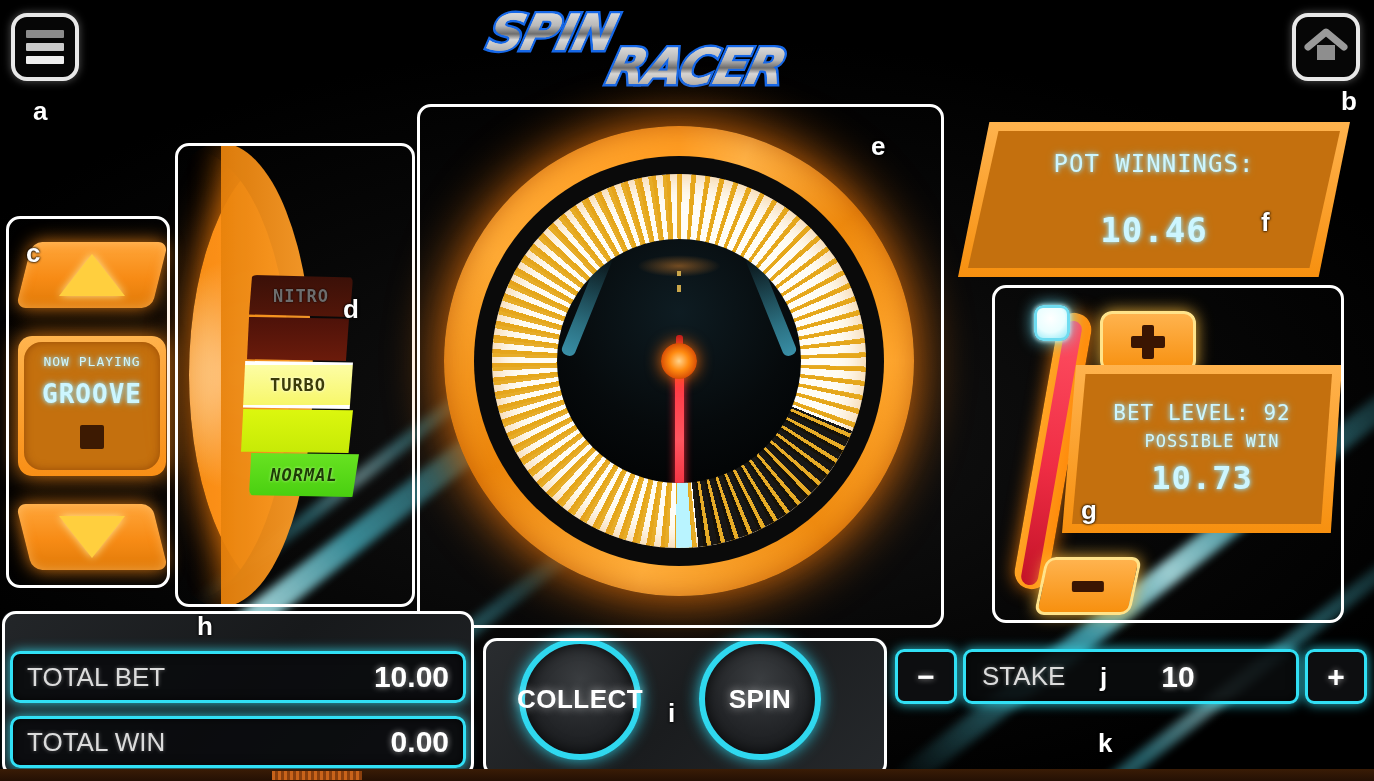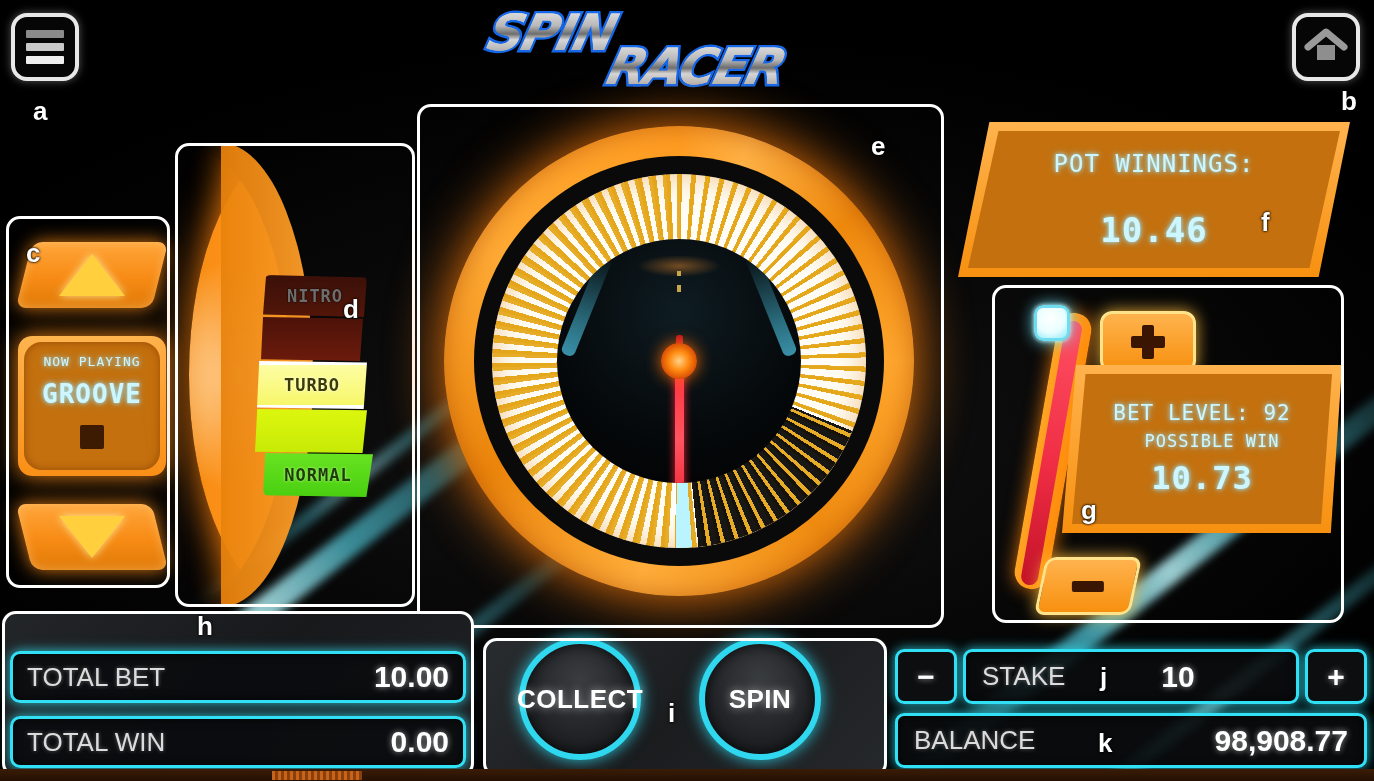--- a/index.html
+++ b/index.html
@@ -140,21 +140,21 @@
     box-shadow: 0 0 40px rgba(255,130,10,.85);
   }
   .gear-arc2 {
     position:absolute; left: 46px; top: 0px; width: 200px; height: 464px;
     background: linear-gradient(90deg,#e8820c 0%, #ff9f2b 45%, #c96709 100%);
     clip-path: ellipse(46% 50% at 0% 50%);
     opacity: .95;
     box-shadow: 0 0 30px rgba(255,130,10,.6);
   }
   .gear-stack {
-    position:absolute; left: 80px; top: 132px; width: 120px; height: 230px; text-align: right;
+    position:absolute; left: 66px; top: 132px; width: 120px; height: 230px; text-align: right;
   }
   .gear-cell {
     position:absolute; left: 0; width: 112px; height: 46px;
     display:flex; align-items:center; justify-content:center;
     font-family: "DejaVu Sans Mono", monospace;
     font-weight: 700; font-size: 17px; letter-spacing: 1px;
   }
   .gear-cell.nitro {
     top: 0; left: 8px; width: 104px; height: 42px;
     background: linear-gradient(180deg,#3a1008 0%, #531609 100%);
@@ -185,20 +185,21 @@
     box-shadow: 0 0 14px rgba(200,240,20,.7);
   }
   .gear-cell.normal {
     top: 178px; left: 8px; width: 110px; height: 44px;
     background: linear-gradient(180deg,#68e321 0%, #49cf10 100%);
     color: #1d3c06;
     border-radius: 0 0 8px 8px;
     text-shadow: 0 0 3px rgba(200,255,160,.9);
     clip-path: polygon(2% 0, 100% 3%, 94% 100%, 0 96%);
     box-shadow: 0 0 16px rgba(90,230,30,.8);
+    font-style: italic;
   }
 
   
   #wheel-wrap { position:absolute; left: 417px; top: 104px; width: 527px; height: 524px; }
   .wheel-outer {
     position:absolute; left: 27px; top: 22px; width: 470px; height: 470px;
     border-radius: 50%;
     background: conic-gradient(from 0deg,
        #ff9d22 0deg, #ffb245 18deg, #ef8a0d 50deg, #ffa72e 90deg,
        #f08c10 140deg, #ffae3b 190deg, #ec860b 240deg, #ffab35 300deg, #ff9d22 360deg);
@@ -635,24 +636,20 @@
         <span>−</span>
       </div>
       <div class="stake-field">
         <span class="row-label">STAKE</span>
         <span class="row-value">10</span>
       </div>
       <div class="sq-btn">
         <span>+</span>
       </div>
     </div>
-    <div id="balance-row">
-      <span class="row-label">BALANCE</span>
-      <span class="row-value">98,908.77</span>
-    </div>
   </div>
   <div class="anno-letter" style="left:1100px; top:664px;">j</div>
   <div class="anno-letter" style="left:1098px; top:730px;">k</div>
 
   <div class="bottom-strip">
     <div class="chip"></div>
   </div>
 
 </div>
 

